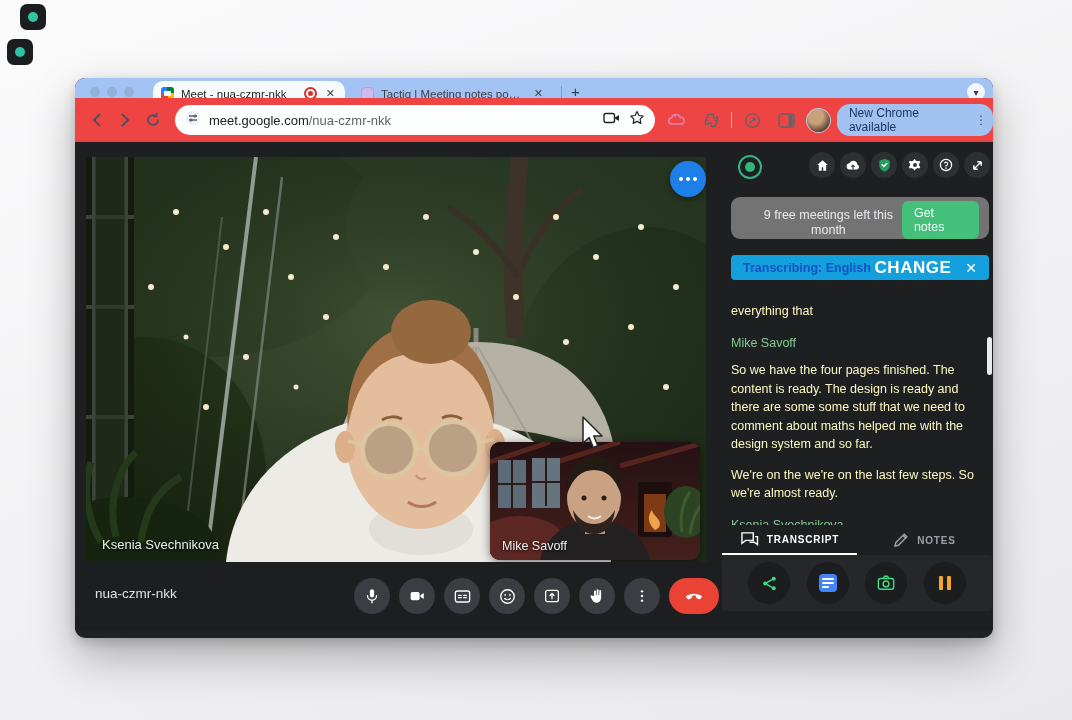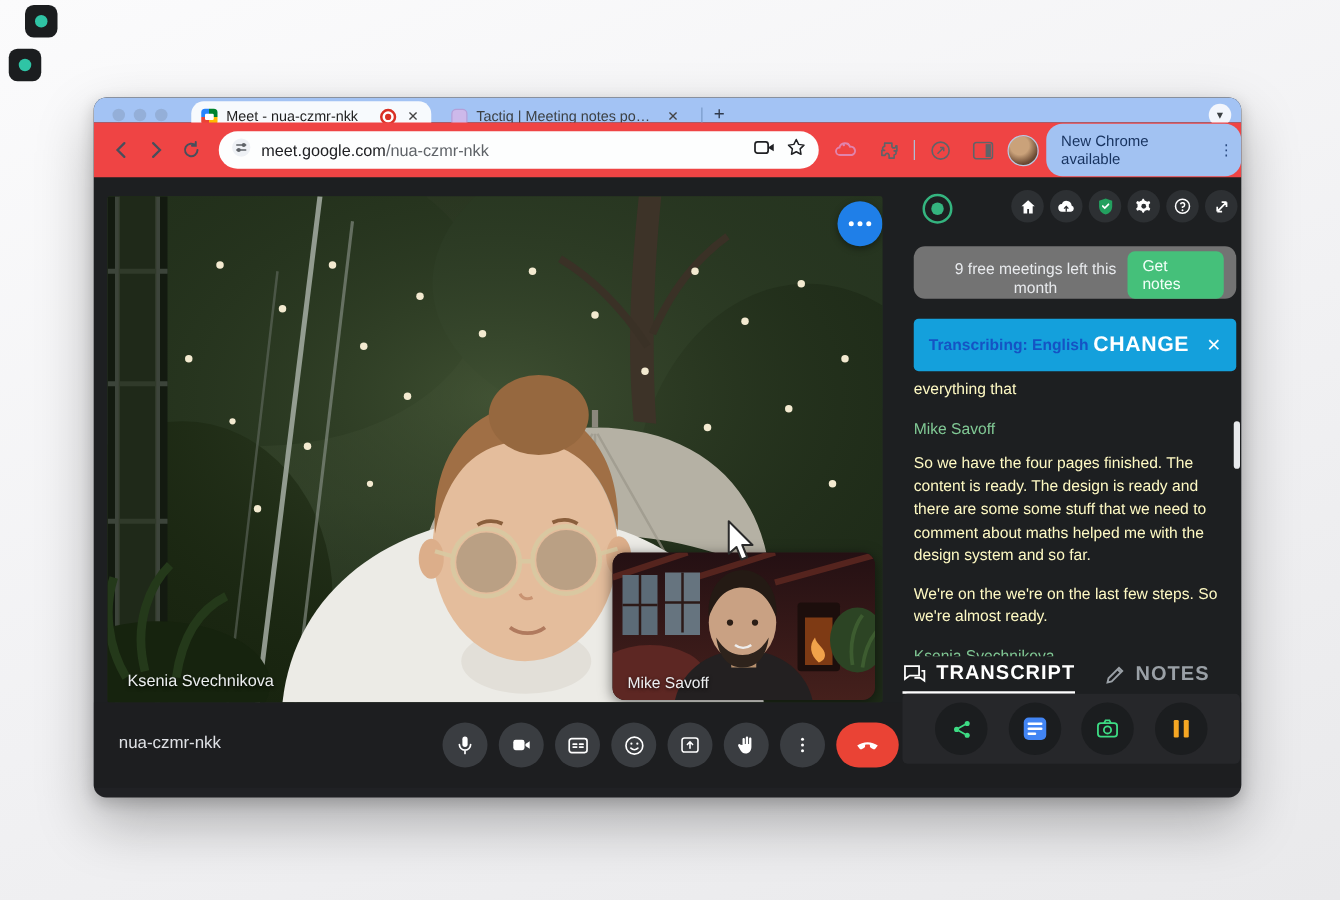--- a/index.html
+++ b/index.html
@@ -45,21 +45,21 @@
   .nav-ic svg { display:block; }
   .urlbar {
     position:absolute; left:100px; top:7px; width:480px; height:30px; border-radius:15px;
     background:#fdfefe; display:flex; align-items:center; padding:0 10px; gap:8px;
   }
   .url-text { font-size:13px; color:#202124; flex:1; white-space:nowrap; overflow:hidden; }
   .url-text .path { color:#5f6368; }
   .toolbar-right { position:absolute; left:588px; top:0; height:44px; display:flex; align-items:center; gap:6px; }
   .t-sep { width:1px; height:16px; background:#aebed6; }
   .avatar { width:25px; height:25px; border-radius:50%; background:radial-gradient(circle at 38% 32%, #caa27a 0 35%, #6b4a33 70%, #463021 100%); border:1px solid #b9c9e2; }
-  .chrome-pill { height:42px; border-radius:13px; background:#a2c2f2; color:#17325e; font-size:12px; display:flex; align-items:center; padding:0 6px 0 12px; gap:6px; }
+  .chrome-pill { height:32px; border-radius:13px; background:#a2c2f2; color:#17325e; font-size:12px; display:flex; align-items:center; padding:0 6px 0 12px; gap:6px; }
   .pill-dots { color:#2a4a80; font-size:12px; letter-spacing:0; line-height:10px; }
 
   
   .content { position:relative; height:488px; background:#1d1f21; }
 
   
   .video { position:absolute; left:11px; top:15px; width:620px; height:405px; background:#24301f; overflow:hidden; border-radius:2px; }
   .video svg { position:absolute; inset:0; }
   .name-tag { position:absolute; left:16px; bottom:10px; color:#eceef0; font-size:13px; text-shadow:0 1px 3px rgba(0,0,0,.8); }
   .pip { position:absolute; left:404px; top:285px; width:210px; height:118px; border-radius:10px; overflow:hidden; box-shadow:0 2px 10px rgba(0,0,0,.5); background:#2a1416; }
@@ -78,30 +78,30 @@
   
   .sidebar { position:absolute; left:647px; top:10px; width:270px; height:458px; }
   .sb-header { position:absolute; left:0; top:0; right:0; height:30px; display:flex; align-items:center; }
   .tq-logo { width:24px; height:24px; border-radius:50%; border:2px solid #34b47f; display:flex; align-items:center; justify-content:center; margin-left:16px; }
   .tq-logo i { width:10px; height:10px; border-radius:50%; background:#34b47f; }
   .sb-icons { position:absolute; right:2px; top:0; display:flex; gap:5px; }
   .sb-ic { width:26px; height:26px; border-radius:50%; background:#2d3033; display:flex; align-items:center; justify-content:center; }
   .quota-card { position:absolute; left:9px; right:3px; top:45px; height:42px; background:#737373; border-radius:9px; display:flex; align-items:flex-end; padding:0 10px 0 24px; }
   .quota-text { color:#e8eaed; font-size:12.5px; line-height:1.25; text-align:center; width:150px; }
   .getmore-btn { margin-left:auto; background:#45c07a; color:#f2fff8; font-size:12.5px; padding:5px 12px; border-radius:6px; }
-  .banner { position:absolute; left:9px; right:3px; top:103px; height:42px; background:#14a0dc; border-radius:4px; display:flex; align-items:center; padding:0 12px; }
+  .banner { position:absolute; left:9px; right:3px; top:103px; height:25px; background:#14a0dc; border-radius:4px; display:flex; align-items:center; padding:0 12px; }
   .banner-status { color:#1553c4; font-size:12.5px; font-weight:bold; }
   .banner-change { margin-left:auto; color:#fff; font-size:17px; font-weight:bold; letter-spacing:.5px; }
   .banner-close { color:#fff; font-size:14px; margin-left:14px; }
   .transcript { position:absolute; left:9px; right:3px; top:150px; height:223px; overflow:hidden; color:#e3e5e8; font-size:12.5px; line-height:1.48; }
   .t-speaker { color:#81c995; margin:13px 0 9px; }
   .t-text { margin-bottom:12px; color:#fef9c3; }
   .scroll-thumb { position:absolute; right:0px; top:185px; width:5px; height:38px; border-radius:3px; background:#e8eaed; }
   .sb-tabs { position:absolute; left:0; right:0; top:373px; height:30px; display:flex; }
-  .sb-tab { flex:1; display:flex; align-items:center; justify-content:center; gap:8px; font-size:16px; font-weight:bold; letter-spacing:.8px; color:#9aa0a6; }
+  .sb-tab { flex:1; display:flex; align-items:center; justify-content:center; gap:8px; font-size:10px; font-weight:bold; letter-spacing:.8px; color:#9aa0a6; }
   .sb-tab.active { color:#fff; border-bottom:2.5px solid #fff; }
   .sb-actions { position:absolute; left:0; right:0; top:403px; height:56px; background:#26272a; border-radius:4px; display:flex; align-items:center; justify-content:space-around; padding:0 18px; }
   .act-btn { width:42px; height:42px; border-radius:50%; background:#1b1d1f; display:flex; align-items:center; justify-content:center; }
   .docs-ic { width:18px; height:18px; border-radius:4px; background:#4285f4; display:flex; flex-direction:column; justify-content:center; gap:2px; padding:0 3px; }
   .docs-ic i { height:2px; background:#fff; border-radius:1px; }
   .docs-ic i:last-child { width:60%; }
   .pause-ic { display:flex; gap:4px; }
   .pause-ic i { width:4px; height:14px; background:#f5a623; border-radius:1px; }
 
   

